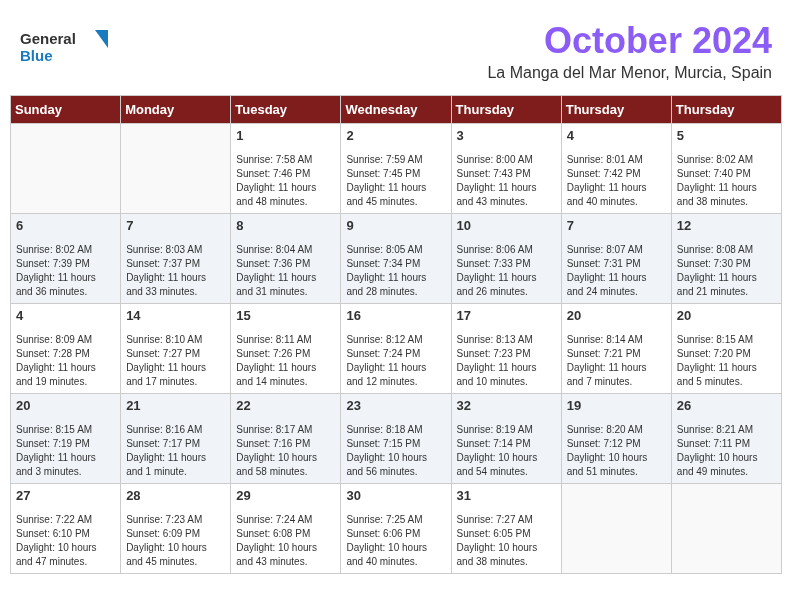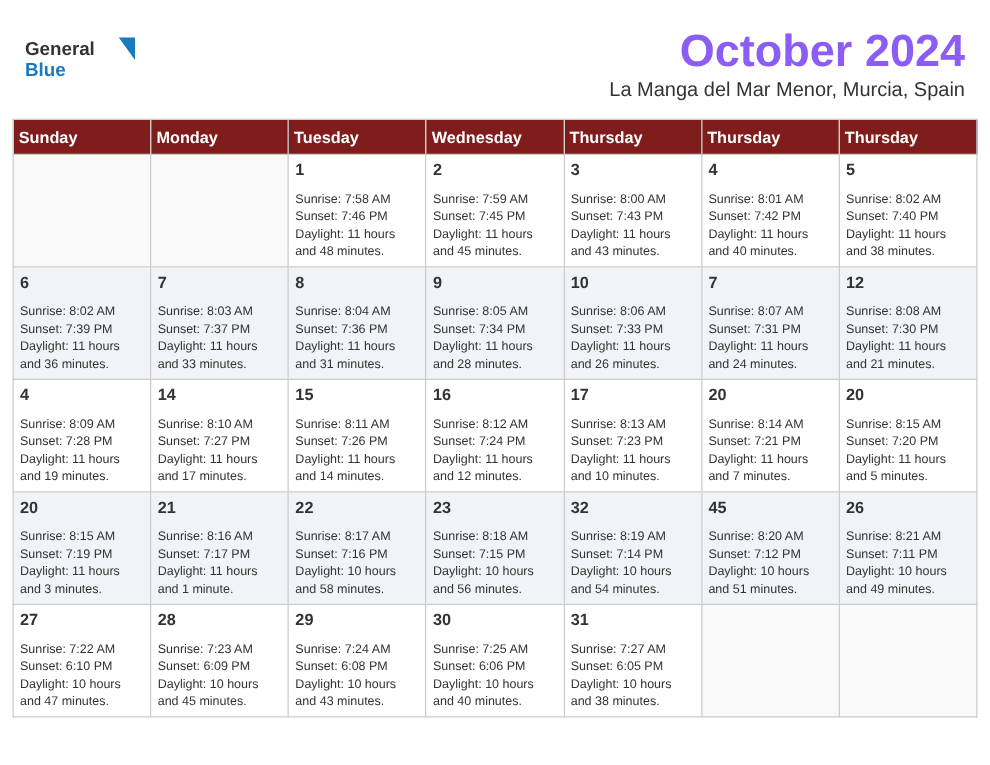--- a/index.html
+++ b/index.html
@@ -207,21 +207,21 @@
         </td>
         <td>
           <span class="day-number">23</span>
           <div class="day-info">Sunrise: 8:18 AM<br>Sunset: 7:15 PM<br>Daylight: 10 hours and 56 minutes.</div>
         </td>
         <td>
           <span class="day-number">32</span>
           <div class="day-info">Sunrise: 8:19 AM<br>Sunset: 7:14 PM<br>Daylight: 10 hours and 54 minutes.</div>
         </td>
         <td>
-          <span class="day-number">45</span>
+          <span class="day-number">19</span>
           <div class="day-info">Sunrise: 8:20 AM<br>Sunset: 7:12 PM<br>Daylight: 10 hours and 51 minutes.</div>
         </td>
         <td>
           <span class="day-number">26</span>
           <div class="day-info">Sunrise: 8:21 AM<br>Sunset: 7:11 PM<br>Daylight: 10 hours and 49 minutes.</div>
         </td>
       </tr>
       <tr>
         <td>
           <span class="day-number">27</span>

